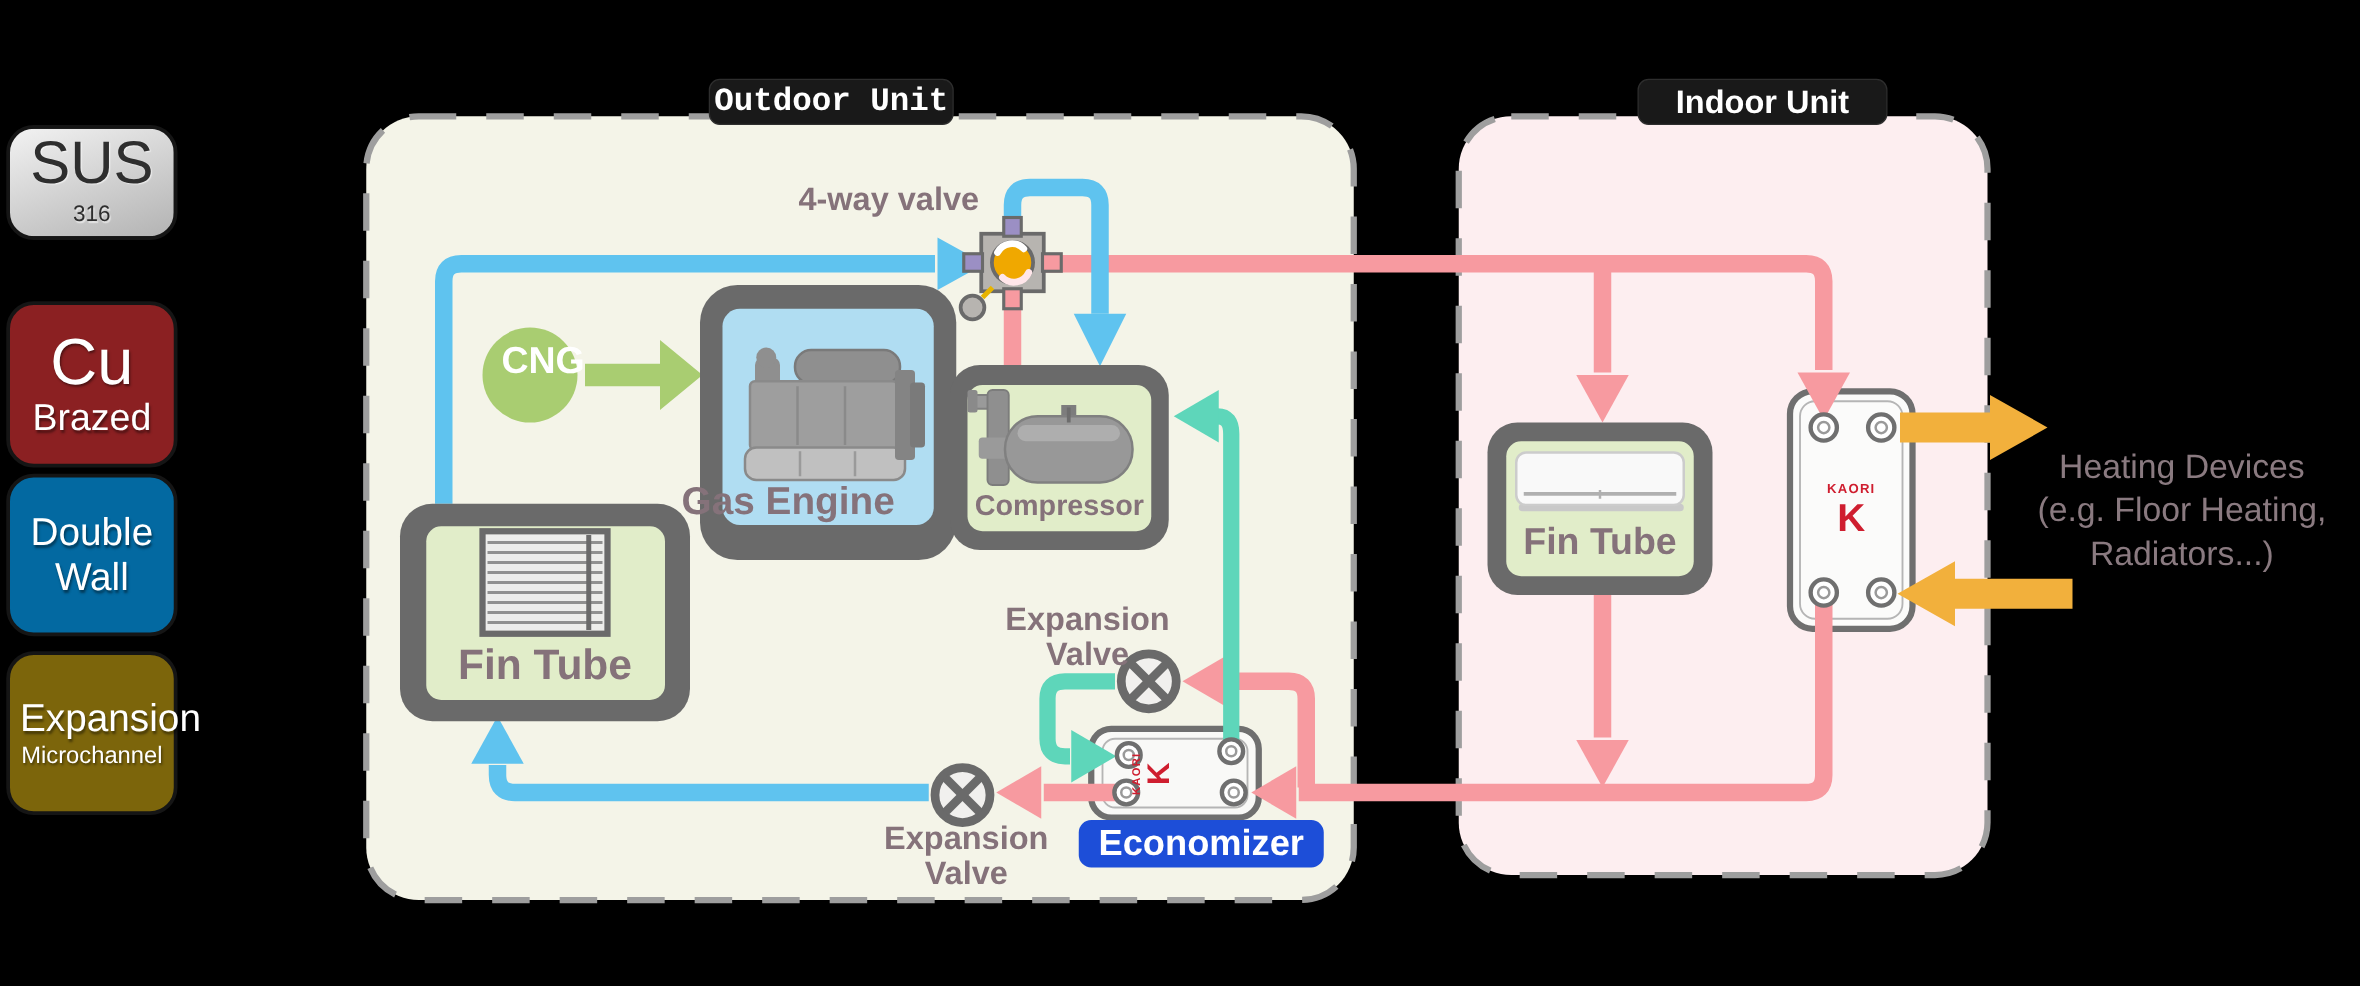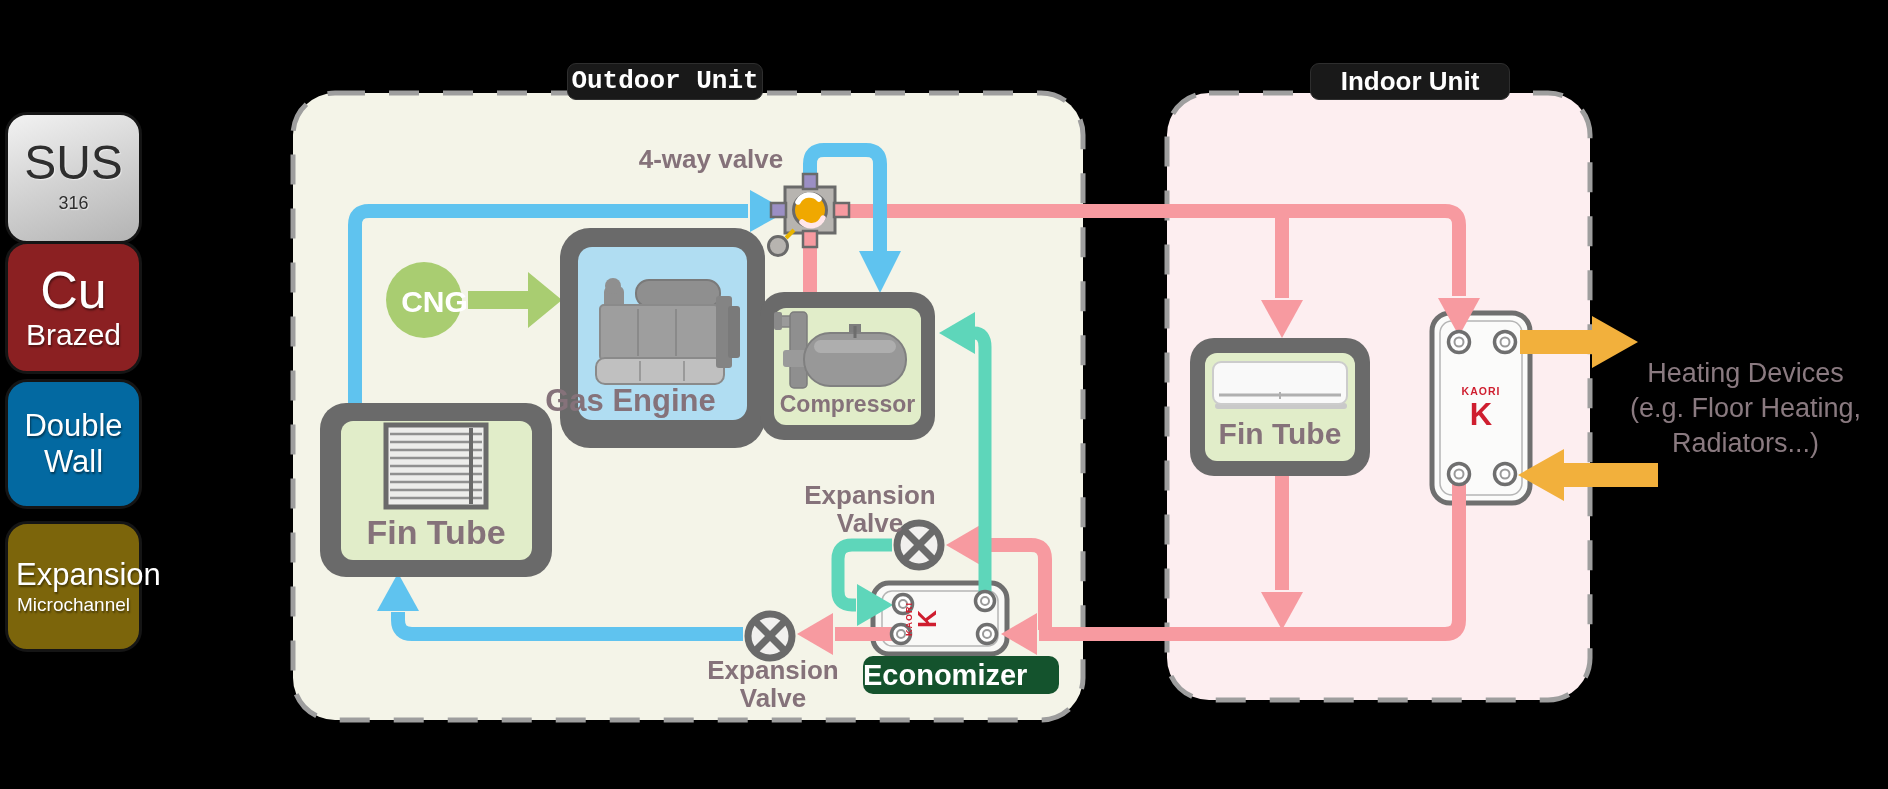--- a/index.html
+++ b/index.html
@@ -8,21 +8,21 @@
     font-family:"Liberation Sans",sans-serif;
   }
   svg{position:absolute;left:0;top:0;}
   
   .badge{
     position:absolute;left:5px;width:137px;box-sizing:border-box;
     border:3px solid #151515;border-radius:22px;
     display:flex;flex-direction:column;align-items:center;justify-content:center;
     color:#fff;text-align:center;text-shadow:1px 2px 2px rgba(0,0,0,.45);
   }
-  .badge-sus{top:112px;height:132px;background:linear-gradient(160deg,#f2f2f2 0%,#cfcfcf 55%,#b3b3b3 100%);color:#2e2e2e;text-shadow:1px 1px 1px rgba(255,255,255,.6);justify-content:center;}
+  .badge-sus{top:100px;height:92px;background:linear-gradient(160deg,#f2f2f2 0%,#cfcfcf 55%,#b3b3b3 100%);color:#2e2e2e;text-shadow:1px 1px 1px rgba(255,255,255,.6);justify-content:center;}
   .badge-cu{top:241px;height:133px;background:#8b2022;}
   .badge-dw{top:379px;height:130px;background:#0369a1;}
   .badge-as{top:521px;height:131px;background:#7c650b;}
   .badge-title-lg{font-size:48px;line-height:50px;}
   .badge-title-cu{font-size:52px;line-height:54px;}
   .badge-title-md{font-size:31px;line-height:36px;width:115px;}
   .badge-sub-md{font-size:18px;line-height:30px;}
   .badge-sub-lg{font-size:30px;line-height:36px;text-align:center;}
   .badge-sub-sm{font-size:19px;line-height:24px;}
   
@@ -32,26 +32,26 @@
   }
   
   .lbl{position:absolute;color:#85727a;font-weight:bold;text-align:center;}
   .lbl-4way{left:601px;top:144px;width:220px;font-size:26px;}
   .lbl-gasengine{left:528px;top:383px;width:205px;font-size:31px;}
   .lbl-compressor{left:760px;top:391px;width:175px;font-size:23px;}
   .lbl-fintube-out{left:320px;top:513px;width:232px;font-size:34px;}
   .lbl-fintube-in{left:1190px;top:417px;width:180px;font-size:30px;}
   .lbl-expv-up{left:791px;top:481px;width:158px;font-size:26px;line-height:28px;}
   .lbl-expv-lo{left:694px;top:656px;width:158px;font-size:26px;line-height:28px;}
-  .lbl-cng{left:386px;top:285px;width:97px;font-size:30px;color:#fff;}
+  .lbl-cng{left:386px;top:272px;width:97px;font-size:30px;color:#fff;}
   .lbl-heating{left:1598px;top:356px;width:295px;font-size:27px;font-weight:normal;
                color:#8a7a80;line-height:35px;white-space:pre-line;}
   .econ-badge{
-    position:absolute;left:863px;top:656px;width:196px;height:38px;background:#14532d;
-    border-radius:10px;color:#fff;font-weight:bold;font-size:29px;line-height:38px;text-align:left;
+    position:absolute;left:863px;top:656px;width:196px;height:38px;background:#1d4ed8;
+    border-radius:10px;color:#fff;font-weight:bold;font-size:29px;line-height:38px;text-align:center;
   }
   
   .kaori{position:absolute;width:64px;text-align:center;color:#cf1e2f;line-height:1;}
   .kaori .kb{display:block;font-weight:bold;letter-spacing:1px;}
   .kaori .km{display:block;font-weight:800;}
   .kaori-econ{left:903px;top:589px;height:60px;transform:rotate(-90deg);}
   .kaori-econ .kb{font-size:9px;}
   .kaori-econ .km{font-size:25px;margin-top:1px;}
   .kaori-indoor{left:1449px;top:386px;}
   .kaori-indoor .kb{font-size:10.5px;}

